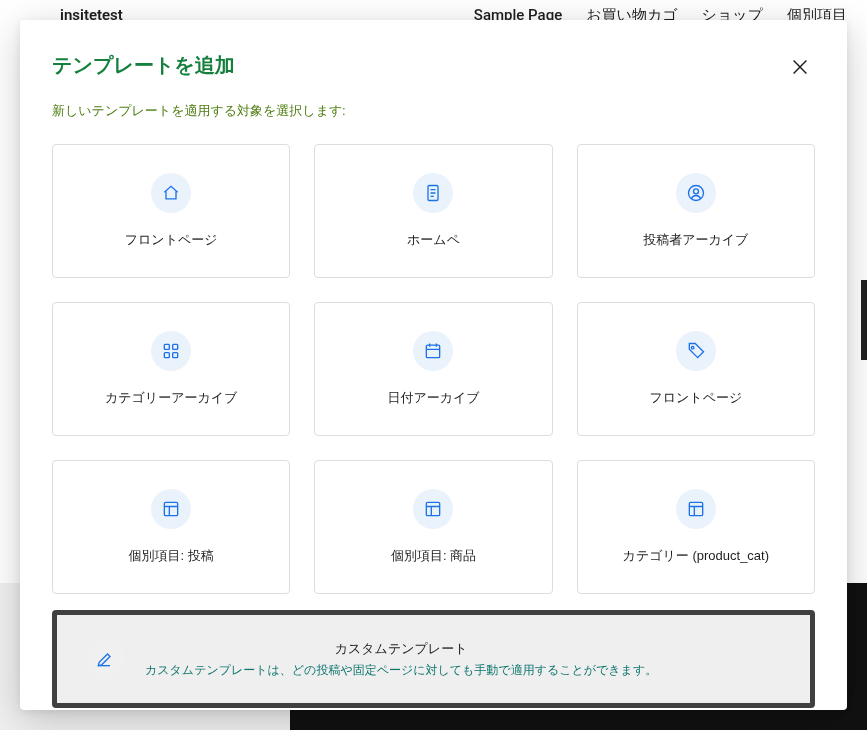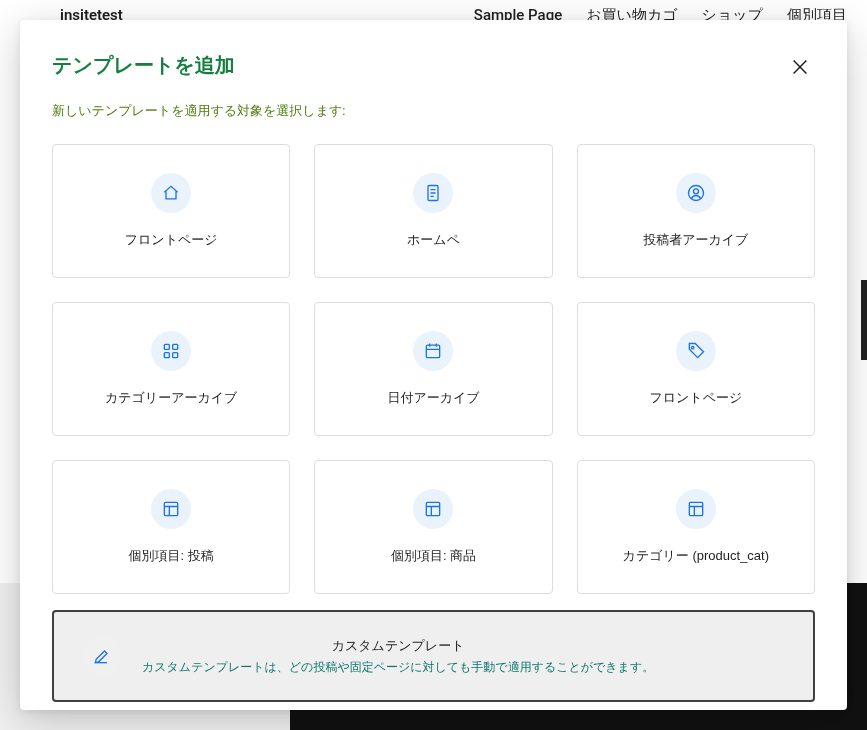--- a/index.html
+++ b/index.html
@@ -113,21 +113,21 @@
       justify-content: center;
       color: #1c73e8;
     }
     .card-label {
       font-size: 13px;
       font-weight: 500;
       color: #1e1e1e;
       text-align: center;
     }
     .custom-card {
-      border: 2px solid #404040;
+      border: 5px solid #404040;
       border-radius: 4px;
       padding: 24px 28px;
       display: flex;
       align-items: center;
       gap: 20px;
       cursor: pointer;
     }
     .custom-icon {
       width: 40px;
       height: 40px;

